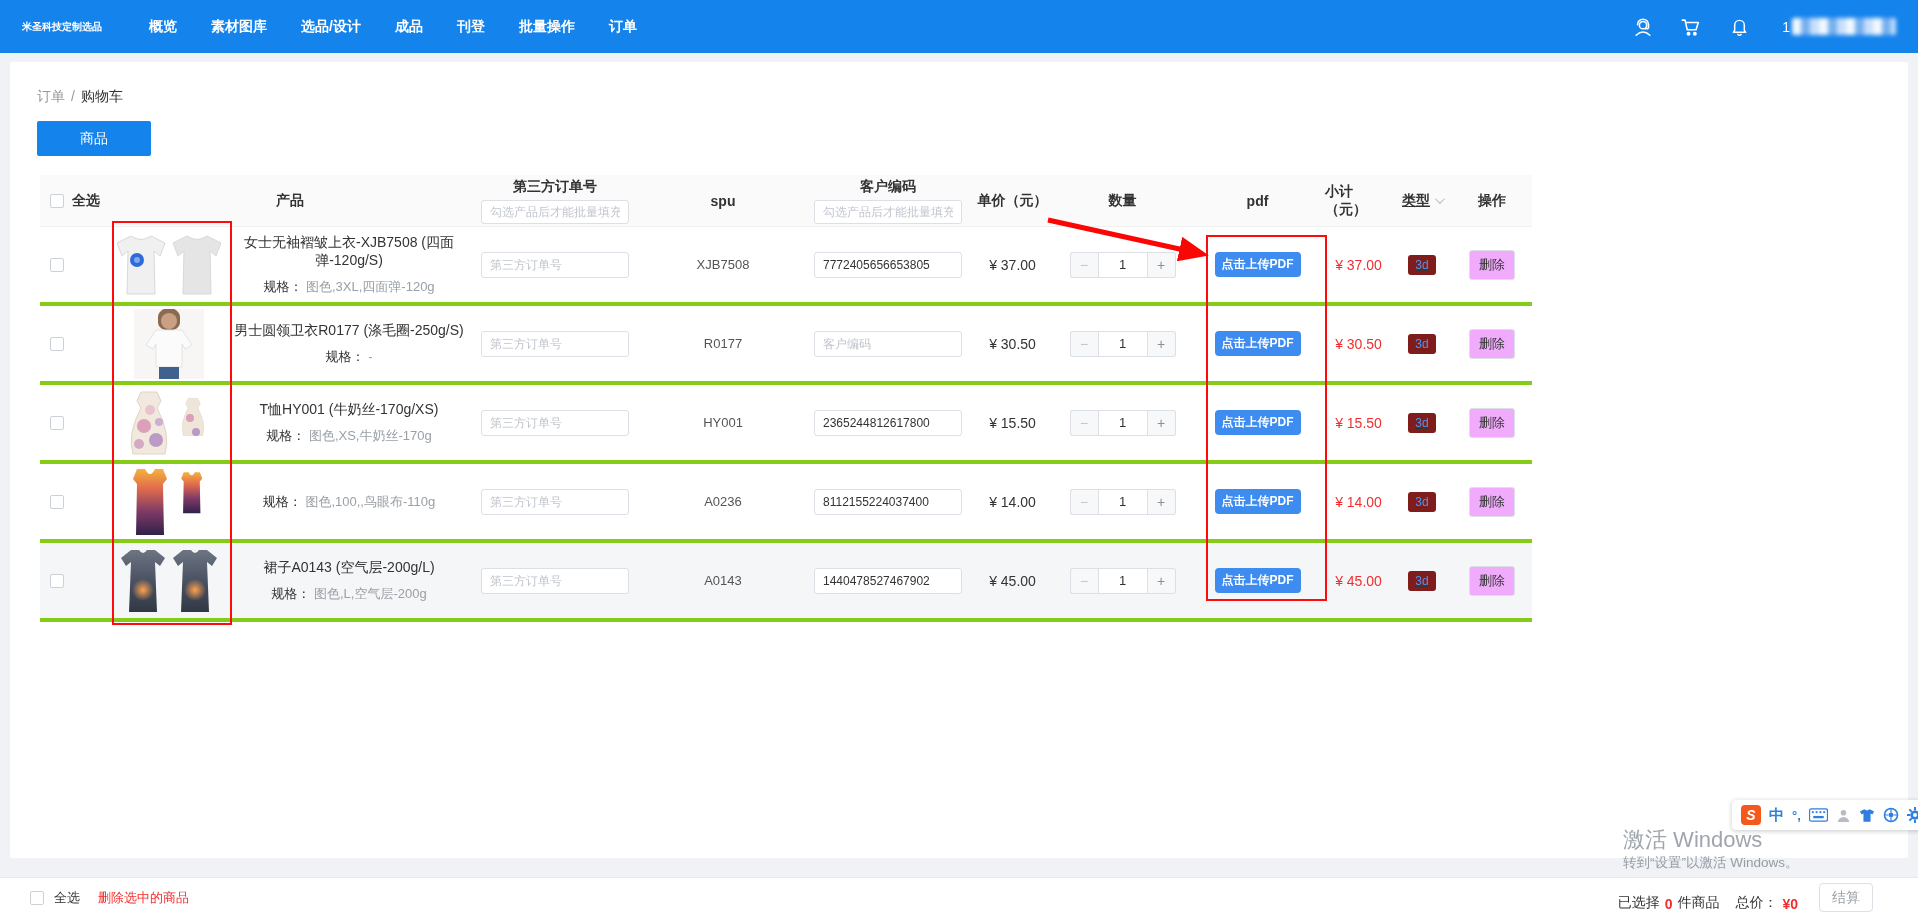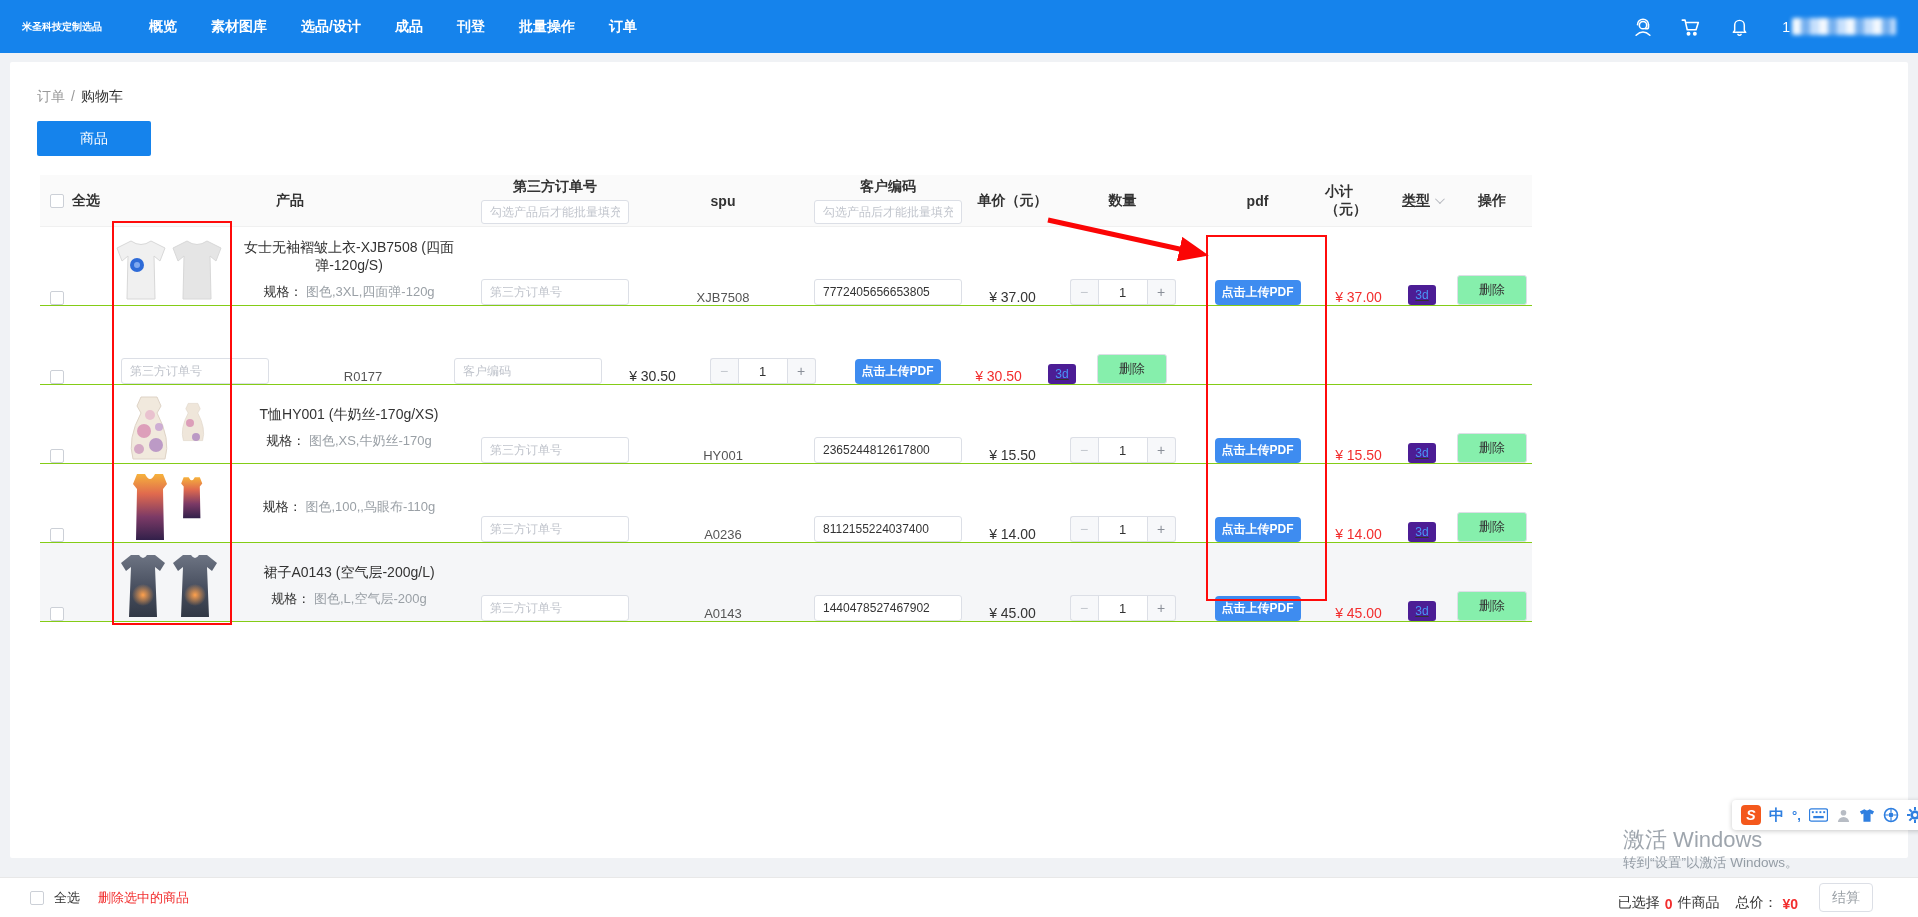--- a/index.html
+++ b/index.html
@@ -39,21 +39,21 @@
   .col-qty{width:135px;}
   .col-pdf{width:135px;}
   .col-sub{width:67px;}
   .col-type{width:60px;text-decoration:underline;}
   .col-action{width:80px;}
   .hstack { display:flex; flex-direction:column; align-items:center; gap:4px; }
   .hinput { width:148px; height:24px; border:1px solid #dcdfe6; border-radius:3px; padding:0 8px; font-size:12px; font-family:inherit; font-weight:400; }
   .hinput::placeholder, .tinput::placeholder, .qval::placeholder { color:#c0c4cc; }
   .caret { display:inline-block; width:7px; height:7px; border-right:1.5px solid #b6b9bf; border-bottom:1.5px solid #b6b9bf; transform:rotate(45deg) translateY(-2px); margin-left:5px; }
 
-  .trow { display:flex; align-items:flex-end; height:79px; border-bottom:1px solid #84cc16; background:#fff; }
+  .trow { display:flex; align-items:center; height:79px; border-bottom:4px solid #84cc16; background:#fff; }
   .trow.hl { background:#f5f6f8; }
   .cb { width:14px; height:14px; border:1px solid #ccd0d7; border-radius:2px; background:#fff; display:inline-block; cursor:pointer; }
   .hlabel { margin-left:8px; }
   .col-product { justify-content:flex-start; }
   .pimg { width:118px; display:flex; justify-content:center; align-items:center; }
   .pinfo { flex:1; text-align:center; padding:0 6px; }
   .pname { font-size:14px; color:#333; margin-bottom:8px; }
   .pspec { font-size:13px; }
   .pspec-label { color:#333; font-weight:400; }
   .pspec-val { color:#9aa0a6; }
@@ -61,22 +61,22 @@
   .spu { color:#555; font-size:13px; }
   .uprice { color:#333; font-size:14px; }
   .qty { display:flex; height:26px; }
   .qbtn { width:28px; height:26px; background:#f7f8fa; border:1px solid #dcdfe6; font-size:14px; cursor:pointer; font-family:inherit; }
   .qminus { color:#c3c7cd; border-right:none; border-radius:3px 0 0 3px; }
   .qplus  { color:#8a8f98; border-left:none; border-radius:0 3px 3px 0; }
   .qval { width:50px; height:26px; border:1px solid #dcdfe6; text-align:center; font-size:13px; color:#333; font-family:inherit; }
   .pdfbtn { width:86px; height:25px; background:#3e8cf0; color:#fff; border:none; border-radius:4px;
     font-size:12px; font-weight:700; cursor:pointer; font-family:inherit; }
   .sub { color:#f22e2e; font-size:14px; }
-  .badge { background:#4c1d95; color:#4a95f5; font-size:12px; border-radius:3px; padding:3px 7px; cursor:pointer; }
-  .delbtn { width:70px; height:30px; background:#86efac; border:1px solid #dcdfe6; border-radius:3px; color:#333;
+  .badge { background:#7f1d1d; color:#4a95f5; font-size:12px; border-radius:3px; padding:3px 7px; cursor:pointer; }
+  .delbtn { width:46px; height:30px; background:#f0abfc; border:1px solid #dcdfe6; border-radius:3px; color:#333;
     font-size:13px; cursor:pointer; font-family:inherit; }
 
   
   .anno { position:absolute; border:2px solid #ff0b0b; z-index:40; pointer-events:none; }
   #anno-img { left:112px; top:221px; width:120px; height:404px; }
   #anno-pdf { left:1206px; top:235px; width:121px; height:366px; }
   #anno-arrow { position:absolute; left:1040px; top:210px; z-index:41; pointer-events:none; }
 
   
   .ime { position:absolute; left:1732px; top:800px; height:30px; background:#fff; border-radius:4px;
@@ -234,20 +234,38 @@
           </div>
     <div class="cell col-action">
             <button class="delbtn">删除</button>
           </div>
   </div>
 
   <div class="trow">
     <div class="cell col-check">
             <span class="cb"></span>
           </div>
+    <div class="cell col-product">
+      <div class="pimg">
+              <svg width="70" height="70" viewBox="0 0 70 70">
+   <rect width="70" height="70" fill="#f7f6f5"></rect>
+   <path d="M24,8 a11,9 0 0 1 22,0 l0,5 a11,9 0 0 1 -22,0 Z" fill="#8a6a50"></path>
+   <circle cx="35" cy="12" r="8" fill="#caa084"></circle>
+   <path fill="#fbfbfb" stroke="#e3e3e3" d="M22,21 L48,21 L58,36 L51,40 L48,35 L48,58 L22,58 L22,35 L19,40 L12,36 Z"></path>
+   <rect x="25" y="58" width="20" height="12" fill="#40608e"></rect>
+              </svg>
+            </div>
+      <div class="pinfo">
+        <div class="pname">男士圆领卫衣R0177 (涤毛圈-250g/S)</div>
+        <div class="pspec">
+          <span class="pspec-label">规格：</span>
+          <span class="pspec-val">-</span>
+        </div>
+      </div>
+    </div>
     <div class="cell col-order">
             <input class="tinput" placeholder="第三方订单号" style="">
           </div>
     <div class="cell col-spu">
             <span class="spu">R0177</span>
           </div>
     <div class="cell col-code">
             <input class="tinput" placeholder="客户编码" style="">
           </div>
     <div class="cell col-price">

